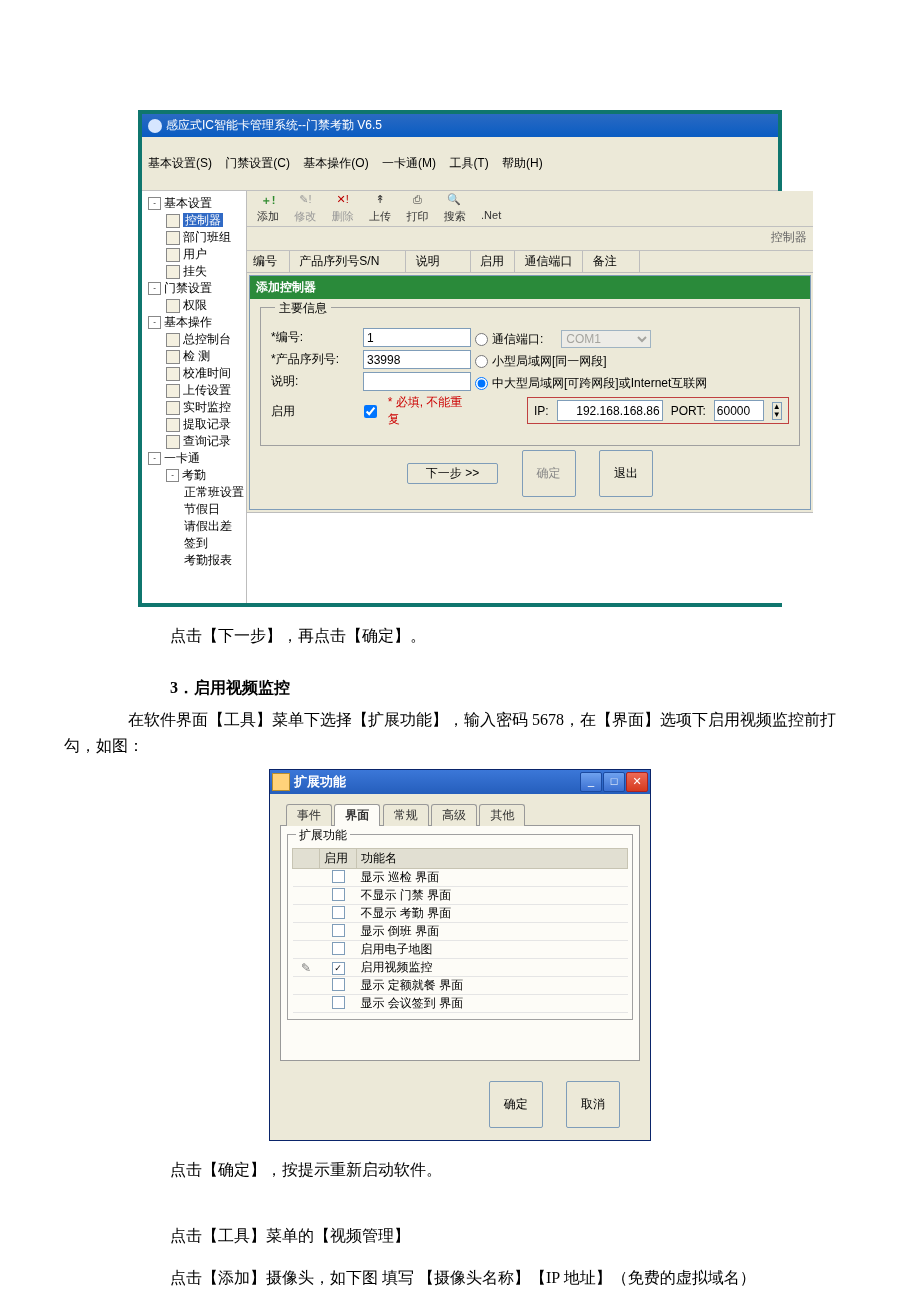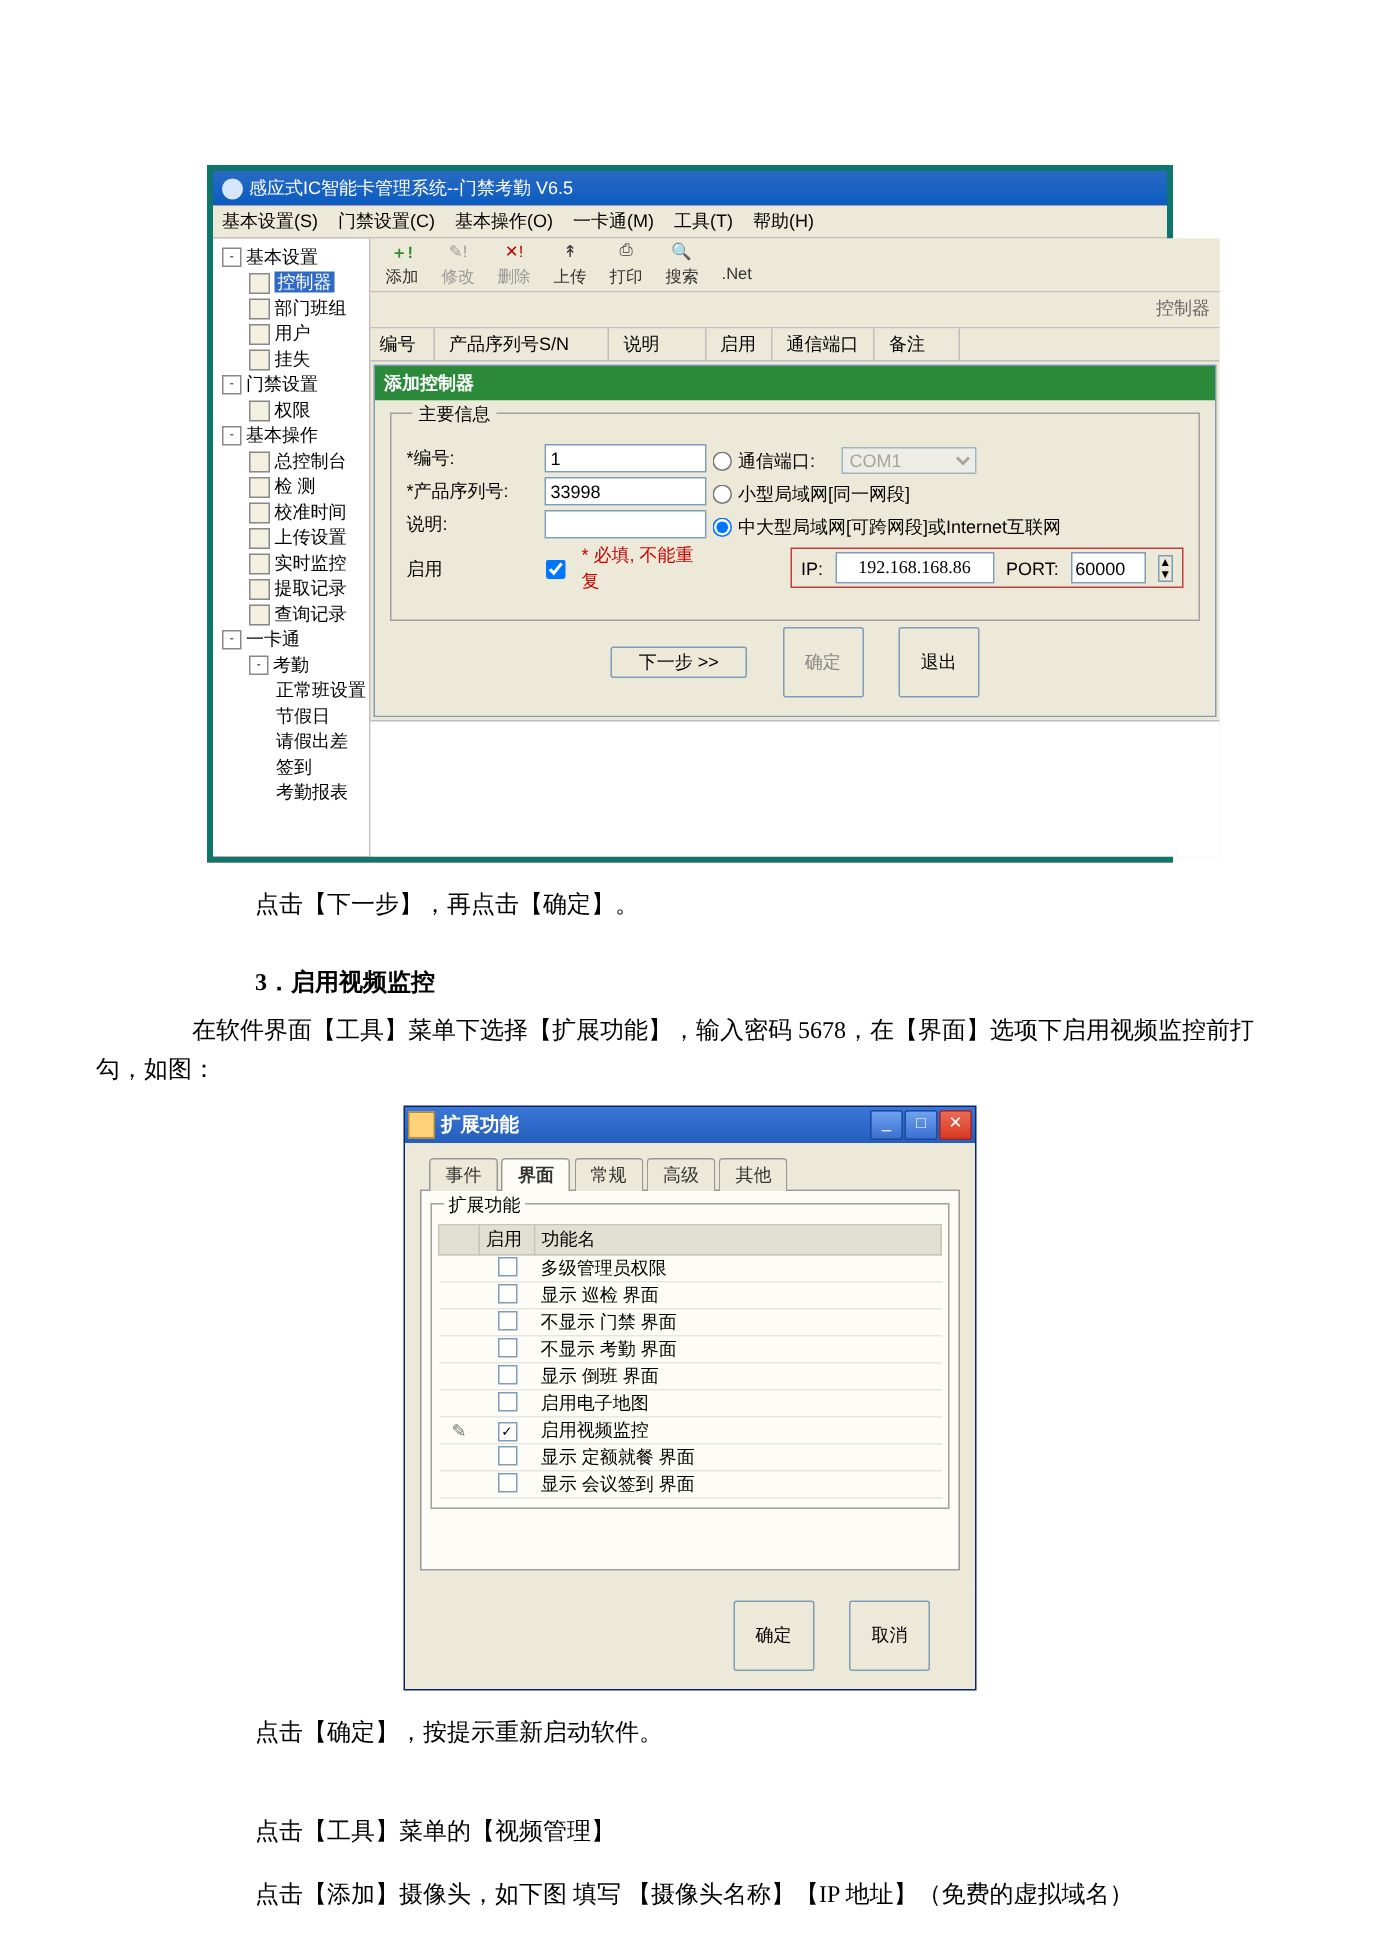--- a/index.html
+++ b/index.html
@@ -3,21 +3,21 @@
 <meta charset="utf-8">
 <style>
   body{margin:0;background:#fff;font-family:"Microsoft YaHei","SimSun",Arial,sans-serif;font-size:12px;color:#000}
   .page{width:920px;margin:0 auto;background:#fff;padding:110px 0 60px}
   .indent{margin:0 138px}
 
   
   .win1{border:4px solid #0f766e;background:#ef4444}
   .titlebar{background:linear-gradient(#2a6ac3,#0a5cc2);color:#fff;font-size:12px;padding:3px 6px}
   .titlebar .ic{display:inline-block;width:14px;height:14px;background:#d6e6ff;border-radius:7px;margin-right:4px;vertical-align:middle}
-  .menubar{background:#ece9d8;padding:2px 6px;border-bottom:1px solid #c0c0c0}
+  .menubar{background:#ece9d8;padding:18px 6px;border-bottom:1px solid #c0c0c0}
   .menubar span{margin-right:10px;cursor:pointer}
   .workarea{display:flex}
   .sidebar{width:120px;background:#fff;border-right:1px solid #bdbdbd;padding:4px 2px 8px;min-height:300px}
   .tree{list-style:none;margin:0;padding:0;font-size:12px;line-height:17px}
   .tree ul{list-style:none;margin:0;padding-left:14px}
   .tree li{white-space:nowrap;padding-left:4px}
   .tree li::before{content:"";display:inline-block;width:0}
   .tree .minus{display:inline-block;width:11px;height:11px;border:1px solid #888;font-size:8px;line-height:9px;text-align:center;margin-right:3px;vertical-align:middle}
   .tree .ic{display:inline-block;width:12px;height:12px;vertical-align:middle;margin-right:3px;border:1px solid #888;background:#f4f0e0}
   .tree .sel{background:#316ac5;color:#fff;padding:0 2px}
@@ -195,21 +195,21 @@
                         <input type="radio" name="nt" style="">
                         <span>小型局域网[同一网段]</span>
                       </div>
                     <div class="radio-row">
                         <input type="radio" name="nt" checked="" style="">
                         <span>中大型局域网[可跨网段]或Internet互联网</span>
                       </div>
                     <div class="radio-row" style="margin-left:56px">
                       <span class="ipbox">
                         <span>IP:</span>
-                        <input type="text" style="width: 100px; text-align: center; font-family: Liberation Serif, serif;" value="192.168.168.86">
+                        <input type="text" style="width: 100px; text-align: right;" value="192.168.168.86">
                         <span>PORT:</span>
                         <input type="text" style="width: 44px;" value="60000">
                         <span style="display:inline-block;border:1px solid #7f9db9;font-size:8px;line-height:8px">▲<br>▼</span>
                       </span>
                     </div>
                   </div>
                 </div>
               </div>
               <div class="dlgbtns">
                 <span class="btn wide">下一步 &gt;&gt;</span>
@@ -254,25 +254,20 @@
                 <tr>
               <th style="width:18px"></th>
               <th style="width:28px">启用</th>
               <th>功能名</th>
             </tr>
             </tbody>
               <tbody id="feat-body">
                 <tr>
                   <td class="ic"></td>
                   <td class="cb"><span class="cbox"></span></td>
-                  <td>多级管理员权限</td>
-                </tr>
-                <tr>
-                  <td class="ic"></td>
-                  <td class="cb"><span class="cbox"></span></td>
                   <td>显示 巡检 界面</td>
                 </tr>
                 <tr>
                   <td class="ic"></td>
                   <td class="cb"><span class="cbox"></span></td>
                   <td>不显示 门禁 界面</td>
                 </tr>
                 <tr>
                   <td class="ic"></td>
                   <td class="cb"><span class="cbox"></span></td>

